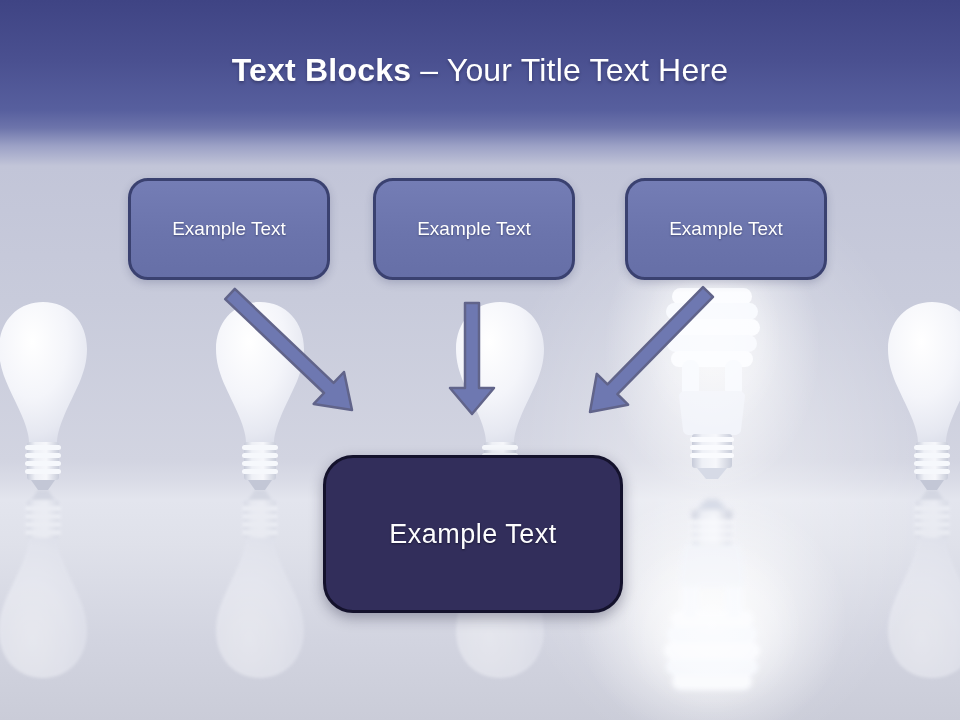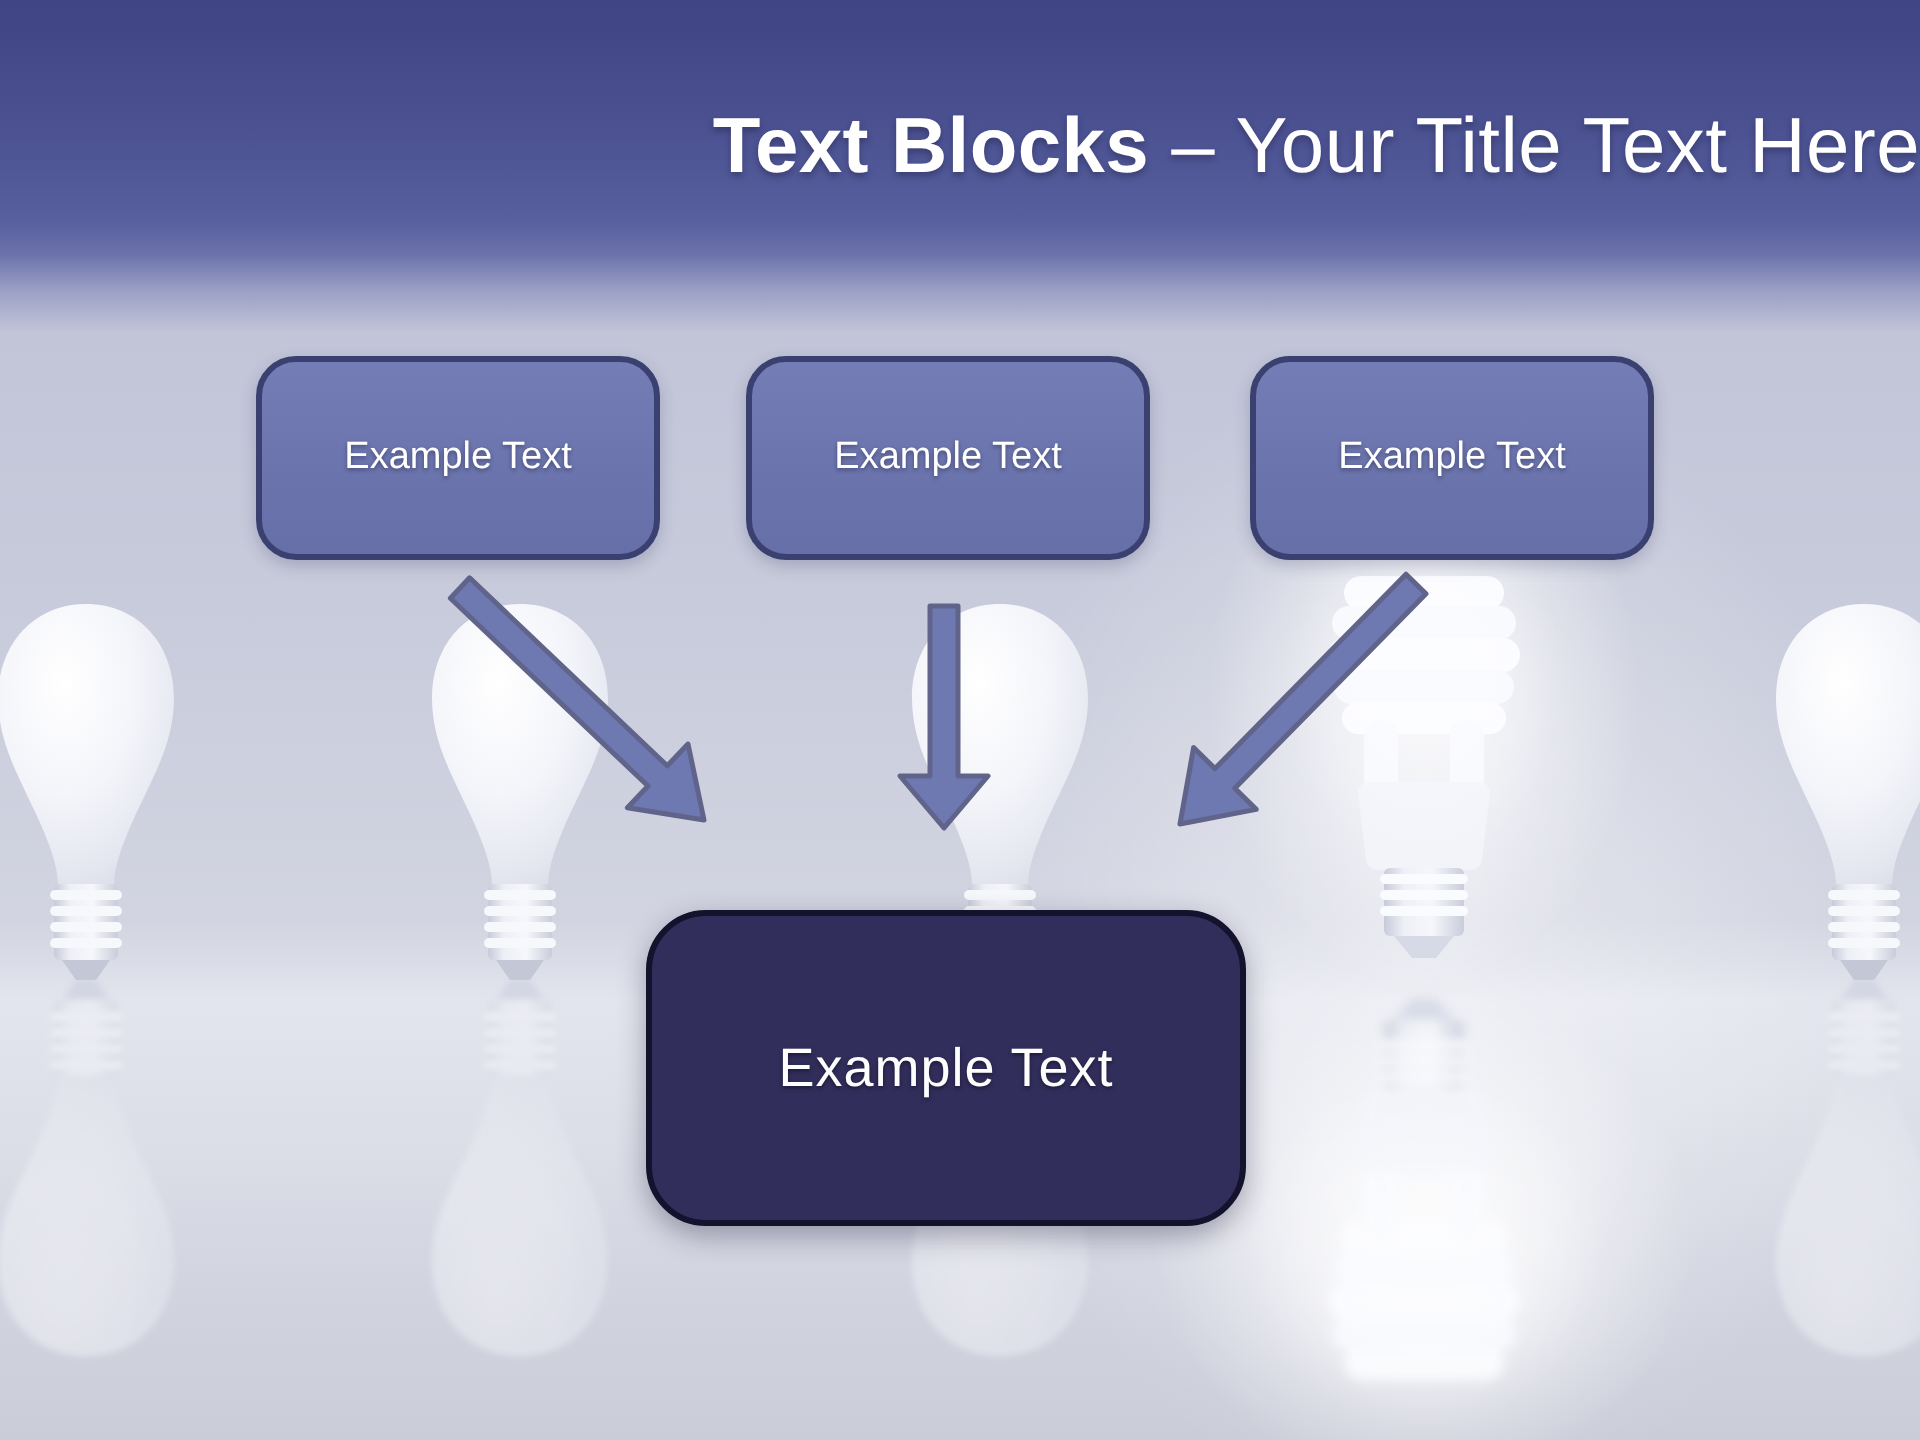--- a/index.html
+++ b/index.html
@@ -10,22 +10,22 @@
       #3f4484 0px,#4a5090 60px,#575f9e 110px,#6d74ab 128px,
       #9ca1c6 146px,#c2c5d8 166px,#c8cbdb 300px,#d2d4e1 460px,
       #dadce7 482px,#e3e5ee 500px,#dfe1ea 545px,#d2d4e0 640px,#caccd8 720px);
   }
   .ambient{
     position:absolute;inset:0;pointer-events:none;
     background:radial-gradient(ellipse 320px 420px at 714px 470px,rgba(255,255,255,.45),rgba(255,255,255,0) 70%);
   }
   .scene{position:absolute;left:0;top:0;}
   .slide-title{
-    position:absolute;top:52px;left:0;width:960px;text-align:right;
-    font-size:39px;color:#ffffff;letter-spacing:.2px;
+    position:absolute;top:52px;left:0;width:960px;text-align:center;
+    font-size:32px;color:#ffffff;letter-spacing:.2px;
     text-shadow:0 2px 3px rgba(20,20,50,.35);
   }
   .slide-title span{white-space:pre;}
   .slide-title .bold{font-weight:bold;}
   .block{
     position:absolute;top:178px;width:202px;height:102px;box-sizing:border-box;
     border:3px solid #3a4170;border-radius:20px;
     background:linear-gradient(180deg,#747db5 0%,#6b74ac 55%,#666fa7 100%);
     display:flex;align-items:center;justify-content:center;
     color:#ffffff;font-size:19px;

